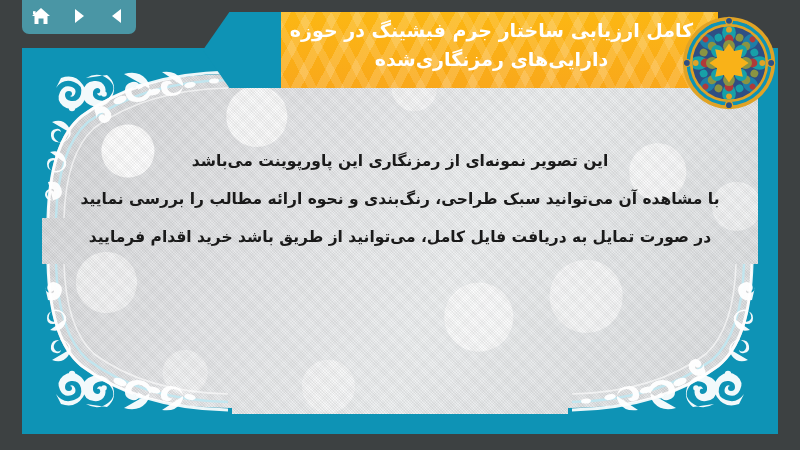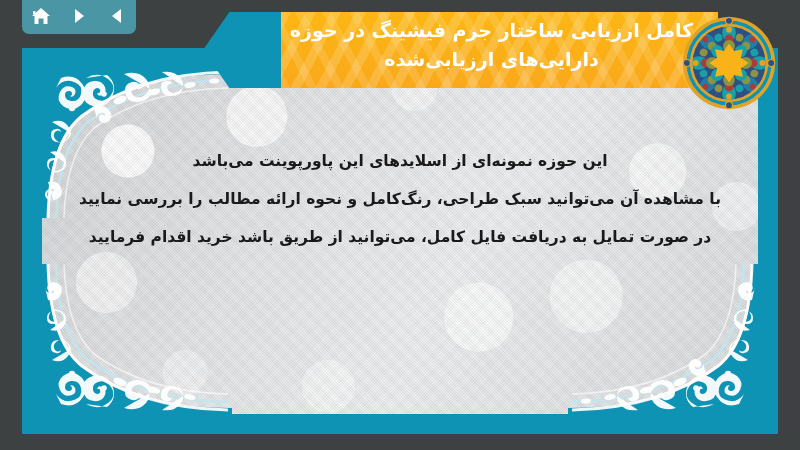--- a/index.html
+++ b/index.html
@@ -263,32 +263,32 @@
           <path d="M8,84 q11,-3 15,6 q4,9 -4,13 q-7,4 -11,-2 q-3,-5 1,-8 q4,-2 6,1 q0,-4 -4,-4 q-6,0 -6,6 q0,7 8,7 q9,0 9,-9 z"></path>
           <path d="M6,114 q10,-2 13,6 q3,8 -4,11 q-6,3 -9,-2 q-2,-4 1,-6 q3,-2 5,1 q0,-4 -4,-3 q-5,1 -5,6 z"></path>
           <ellipse cx="78" cy="32" rx="7" ry="3.6" transform="rotate(-22 78 32)"></ellipse>
           <ellipse cx="112" cy="24" rx="6.4" ry="3.2" transform="rotate(-16 112 24)"></ellipse>
           <ellipse cx="148" cy="17" rx="5.8" ry="2.9" transform="rotate(-10 148 17)"></ellipse>
         </g>
       </svg>
     </div>
 
     <div id="body-text">
-      <div class="body-line">این حوزه نمونه‌ای از اسلایدهای این پاورپوینت می‌باشد</div>
-      <div class="body-line">با مشاهده آن می‌توانید سبک طراحی، رنگ‌کامل و نحوه ارائه مطالب را بررسی نمایید</div>
+      <div class="body-line">این تصویر نمونه‌ای از رمزنگاری این پاورپوینت می‌باشد</div>
+      <div class="body-line">با مشاهده آن می‌توانید سبک طراحی، رنگ‌بندی و نحوه ارائه مطالب را بررسی نمایید</div>
       <div class="body-line">در صورت تمایل به دریافت فایل کامل، می‌توانید از طریق باشد خرید اقدام فرمایید</div>
     </div>
 
   </div>
 
   <div id="banner-tail"></div>
 
   <div id="title-banner">
     <div class="title-line">کامل ارزیابی ساختار جرم فیشینگ در حوزه</div>
-    <div class="title-line">دارایی‌های ارزیابی‌شده</div>
+    <div class="title-line">دارایی‌های رمزنگاری‌شده</div>
   </div>
 
   <div id="mandala">
     <svg viewBox="0 0 100 100" width="98" height="98" aria-hidden="true">
       <defs>
         <clipPath id="mclip">
             <circle cx="50" cy="50" r="38"></circle>
           </clipPath>
       </defs>
       <circle cx="50" cy="50" r="47" fill="#e0a326"></circle>

